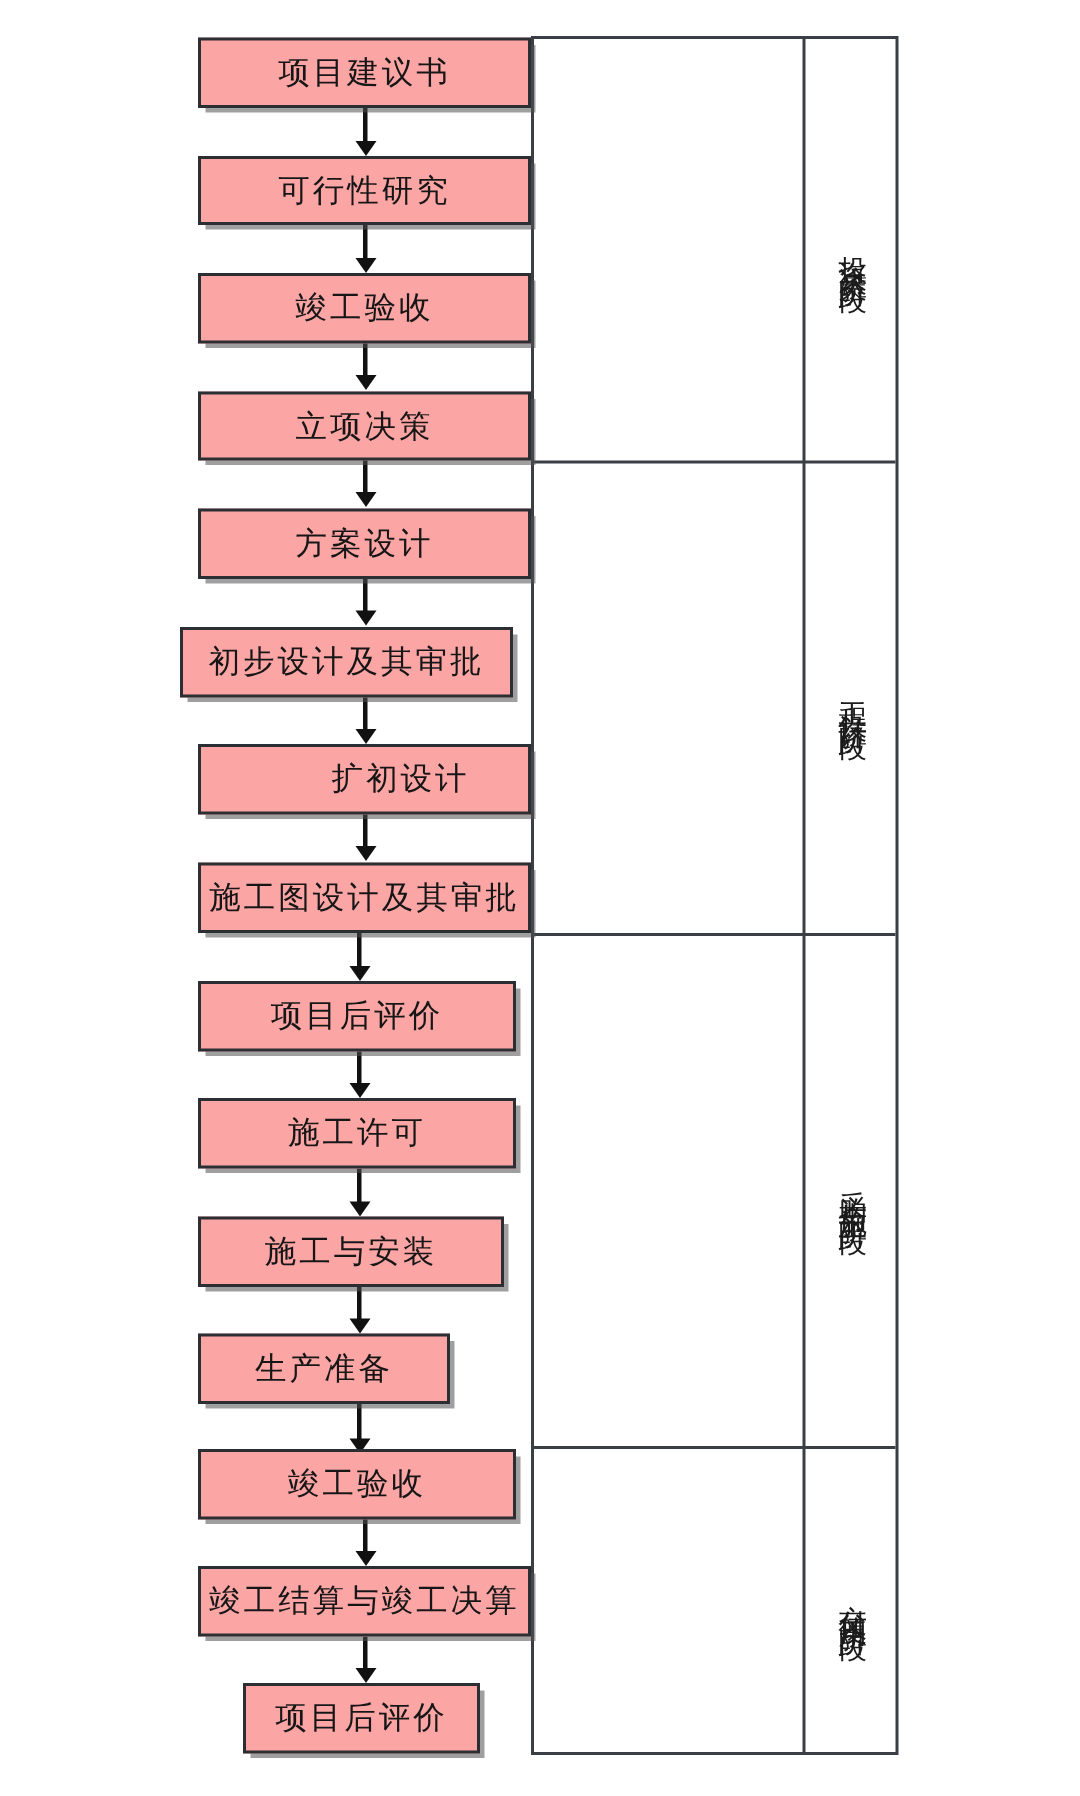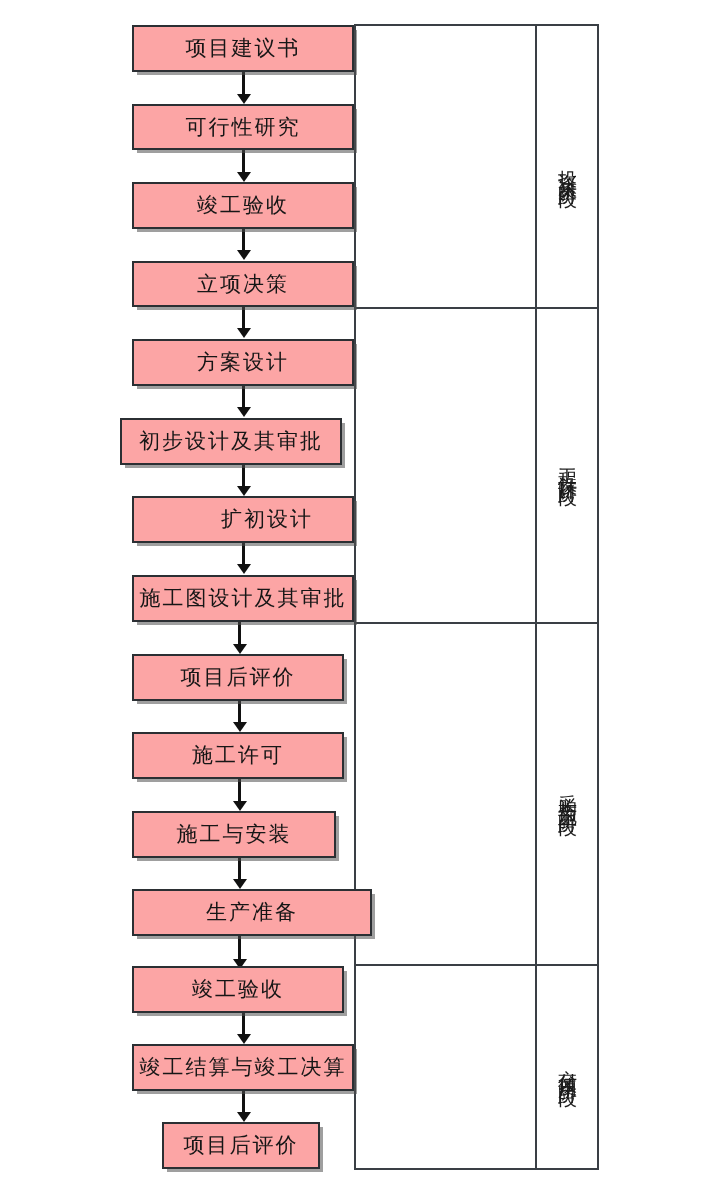--- a/index.html
+++ b/index.html
@@ -173,21 +173,21 @@
 
   <div class="node" style="left:132px; top:654px; width:212px; height:47px;">
     <span class="node-label">项目后评价</span>
   </div>
   <div class="node" style="left:132px; top:732px; width:212px; height:47px;">
     <span class="node-label">施工许可</span>
   </div>
   <div class="node" style="left:132px; top:811px; width:204px; height:47px;">
     <span class="node-label">施工与安装</span>
   </div>
-  <div class="node" style="left:132px; top:889px; width:240px; height:47px;">
+  <div class="node" style="left:132px; top:889px; width:168px; height:47px;">
     <span class="node-label">生产准备</span>
   </div>
 
   <div class="node" style="left:132px; top:966px; width:212px; height:47px;">
     <span class="node-label">竣工验收</span>
   </div>
   <div class="node" style="left:132px; top:1044px; width:222px; height:47px;">
     <span class="node-label">竣工结算与竣工决算</span>
   </div>
   <div class="node" style="left:162px; top:1122px; width:158px; height:47px;">

